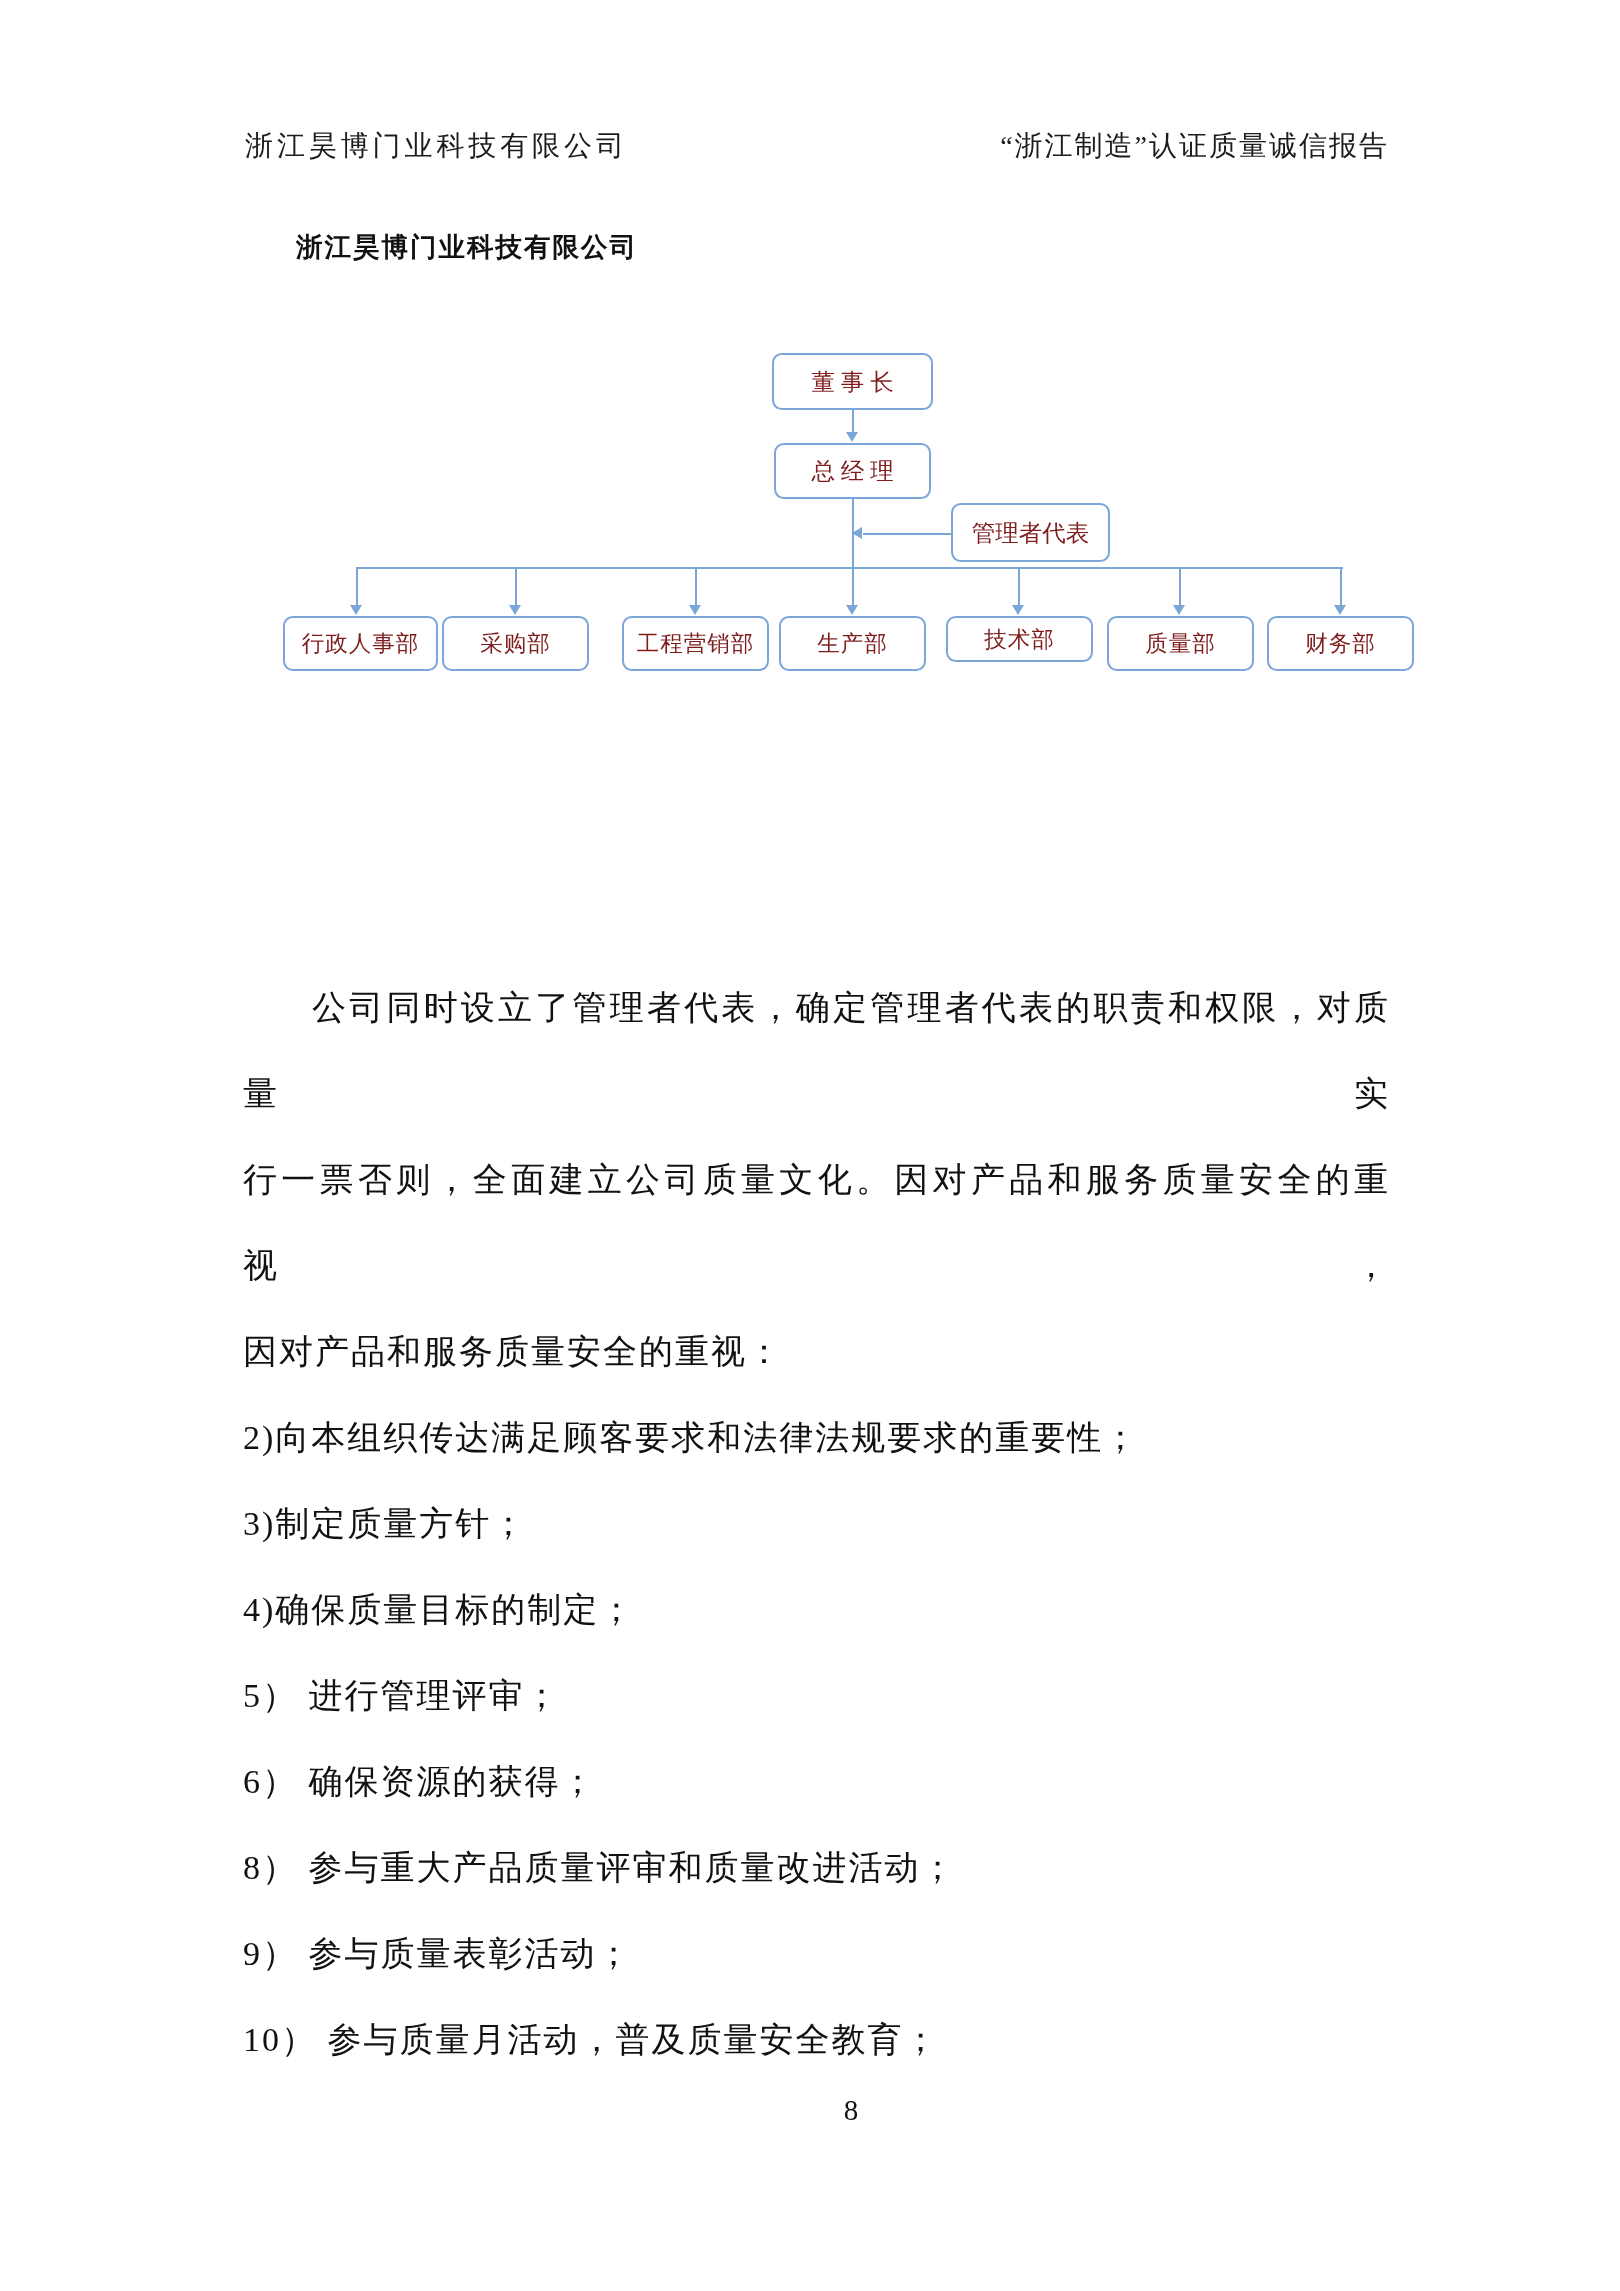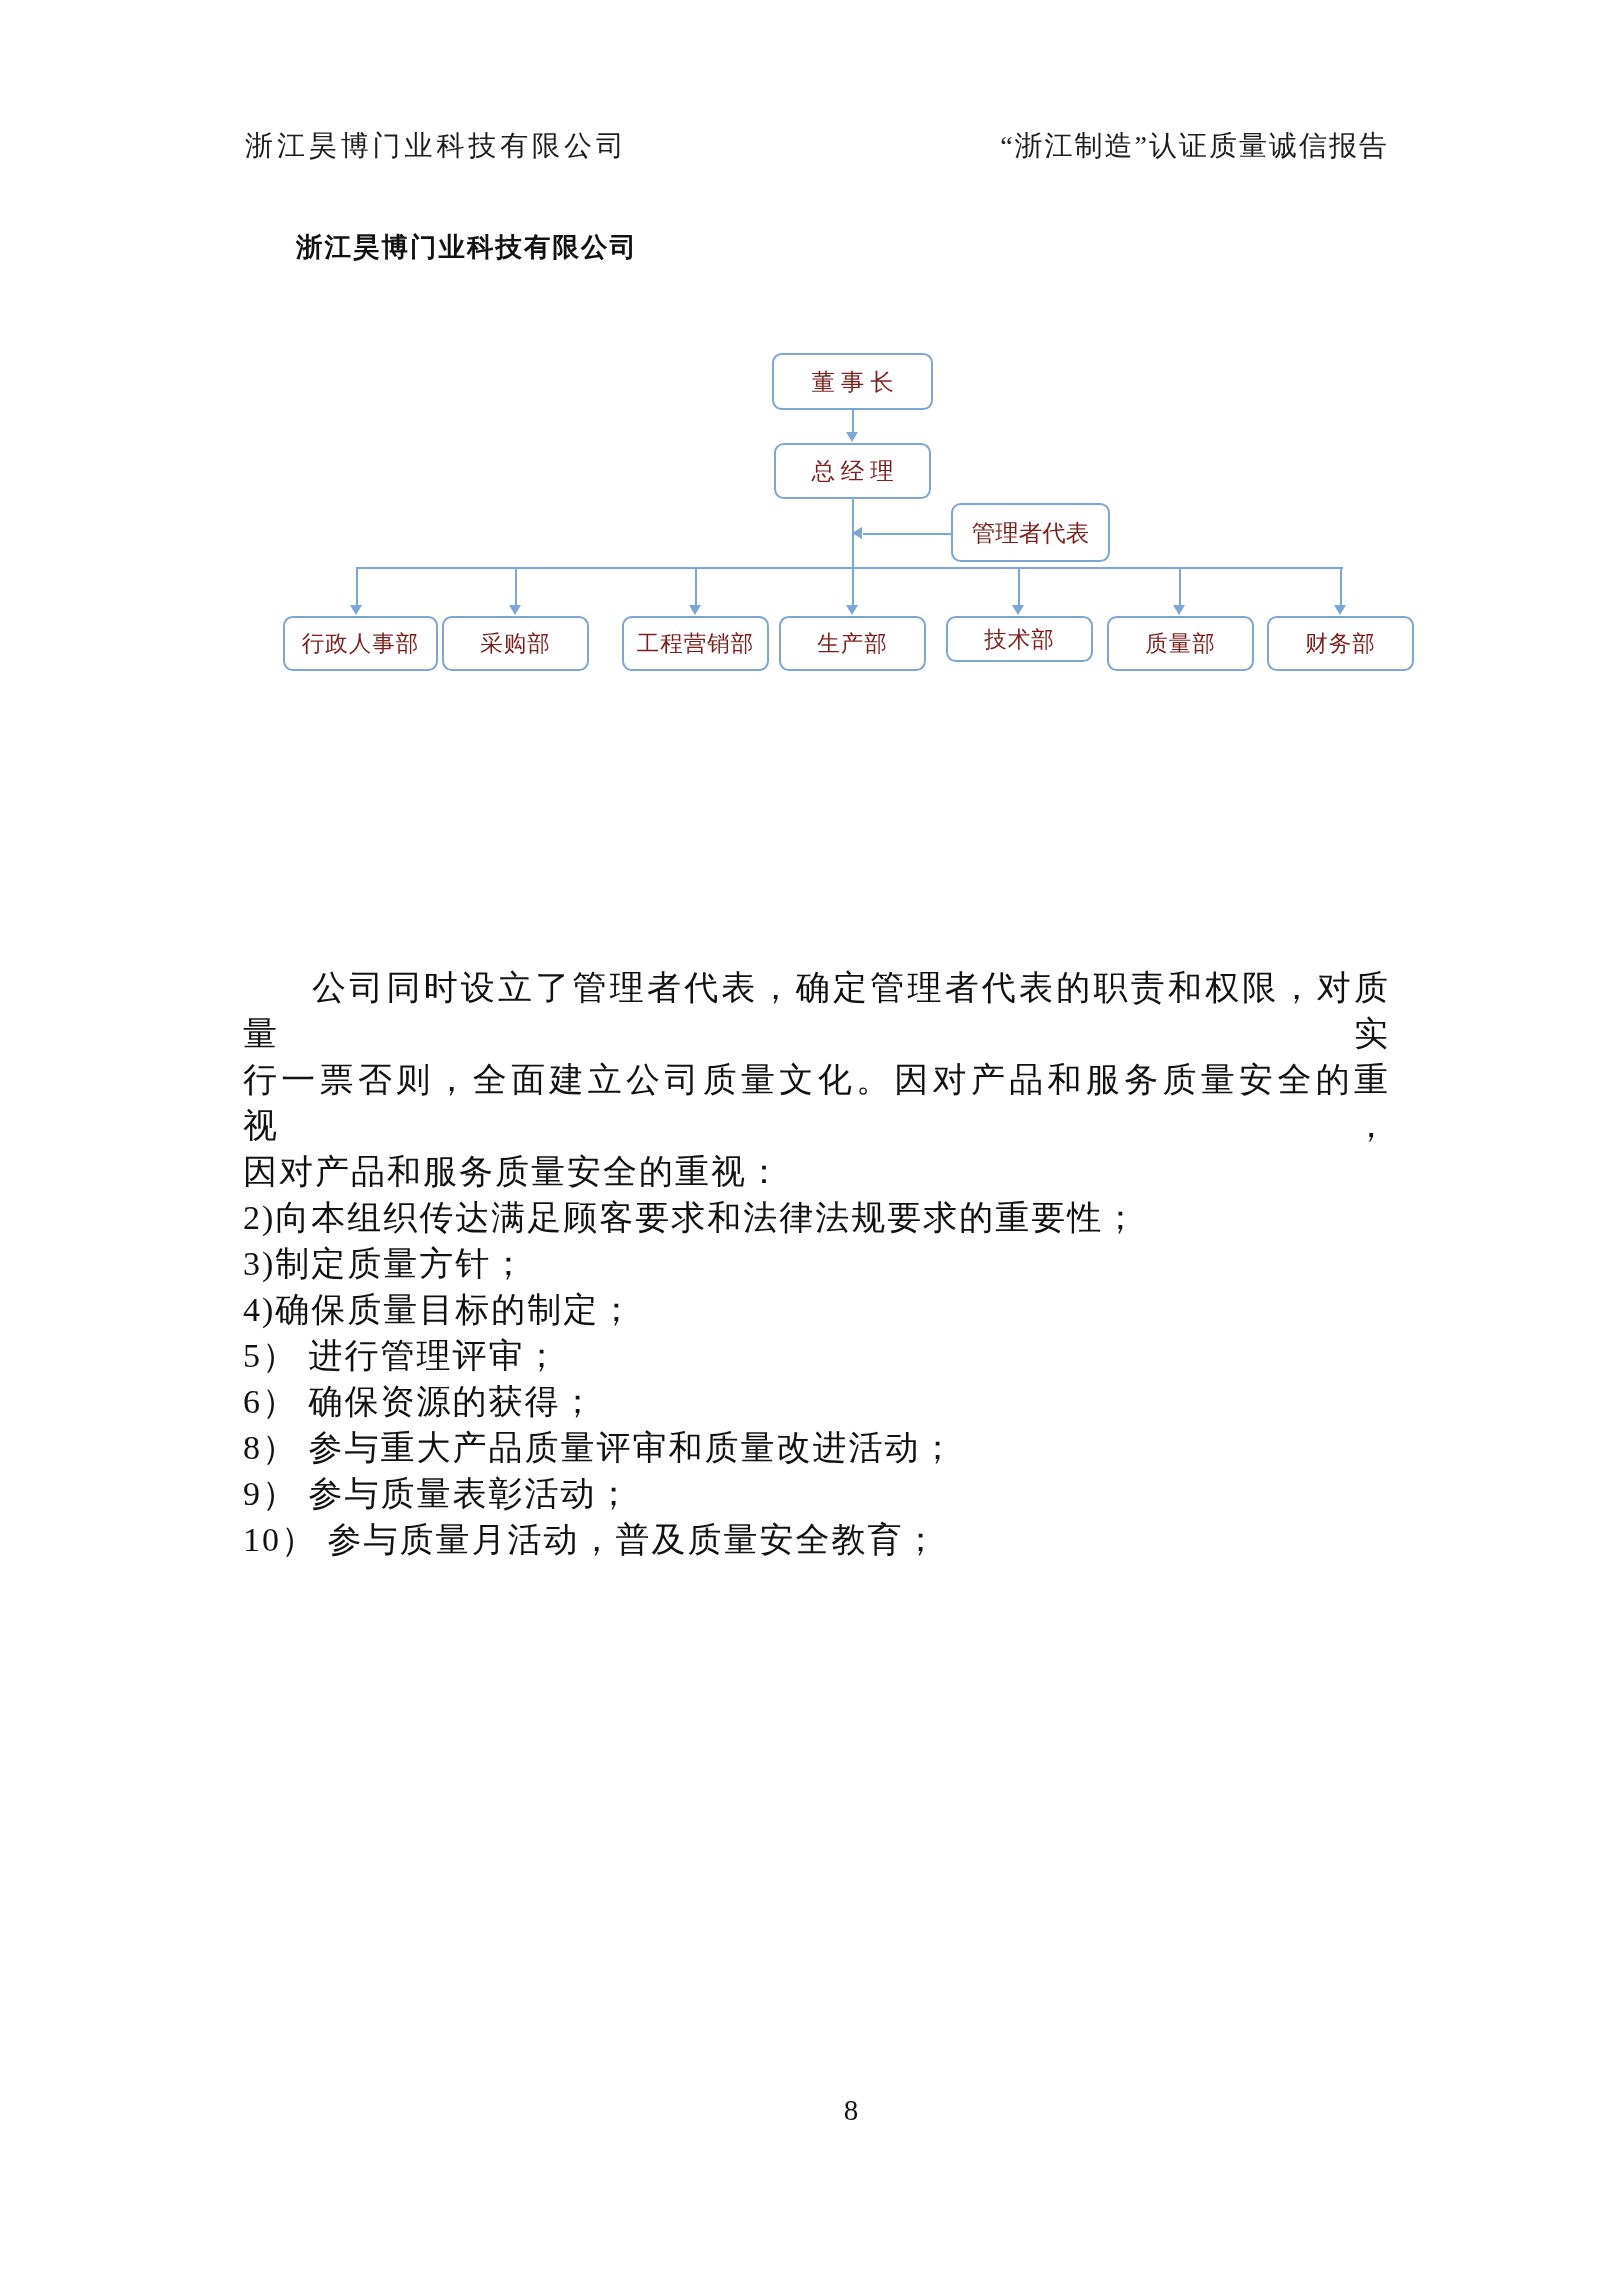--- a/index.html
+++ b/index.html
@@ -48,21 +48,21 @@
   }
   .ah-left{
     position:absolute;width:0;height:0;
     border-top:6.9px solid transparent;
     border-bottom:6.9px solid transparent;
     border-right:10.8px solid #7ca6d8;
   }
   
   .bodytext{
     position:absolute;left:243px;top:965px;width:1147px;
-    font-size:34px;letter-spacing:2px;line-height:46px;
+    font-size:34px;letter-spacing:2px;line-height:86px;
     color:#111;
   }
   .tline{white-space:nowrap;}
   .just{white-space:normal;text-align:justify;text-align-last:justify;}
   .indent{text-indent:69px;}
   
   .pagenum{
     position:absolute;left:0;top:2094px;width:1702px;
     text-align:center;font-size:29px;color:#111;
   }

